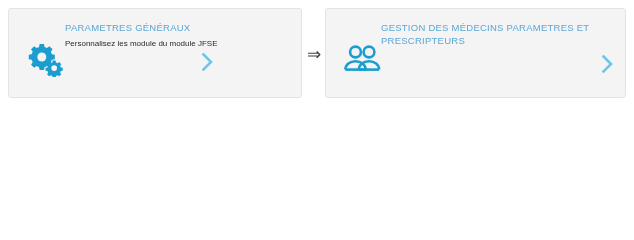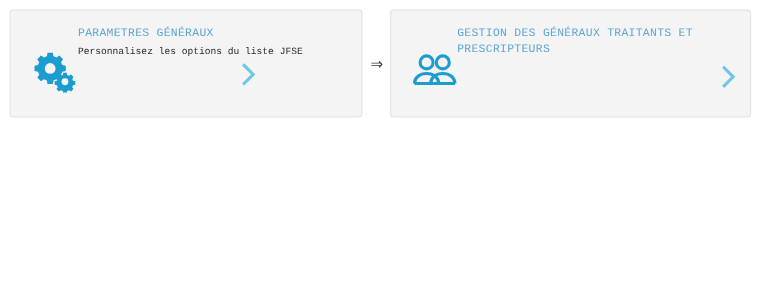--- a/index.html
+++ b/index.html
@@ -13,21 +13,20 @@
     font-family: "Liberation Sans", sans-serif;
     overflow: hidden;
   }
   #wizard-strip {
     position: relative;
     width: 634px;
     height: 107px;
     display: flex;
     align-items: flex-start;
     box-sizing: border-box;
-    font-family: Liberation Mono, monospace;
   }
 
   .step-card {
     position: absolute;
     top: 8px;
     height: 90px;
     background: #f4f4f4;
     border: 1px solid #e3e3e3;
     border-radius: 3px;
     box-sizing: border-box;
@@ -119,21 +118,21 @@
         </g>
         <g fill="#1b9dd0">
           <path d="M27.7 19.6h2.9l0.37 1.92 1.62 0.68 1.62-1.1 2.05 2.05-1.1 1.62 0.68 1.62 1.92 0.37v2.9l-1.92 0.37-0.68 1.62 1.1 1.62-2.05 2.05-1.62-1.1-1.62 0.68-0.37 1.92h-2.9l-0.37-1.92-1.62-0.68-1.62 1.1-2.05-2.05 1.1-1.62-0.68-1.62-1.92-0.37v-2.9l1.92-0.37 0.68-1.62-1.1-1.62 2.05-2.05 1.62 1.1 1.62-0.68z"></path>
           <circle cx="29.15" cy="27.1" r="2.85" fill="#f4f4f4"></circle>
         </g>
       </svg>
     </span>
 
     <div class="card-text">
       <div class="card-title">PARAMETRES GÉNÉRAUX</div>
-      <div class="card-subtitle">Personnalisez les options du liste JFSE</div>
+      <div class="card-subtitle">Personnalisez les module du module JFSE</div>
     </div>
 
     <span class="card-chevron">
       <svg width="13" height="20" viewBox="0 0 13 20" aria-hidden="true">
         <polyline points="2.5,2.5 10,10 2.5,17.5" fill="none" stroke="#6fc6e8" stroke-width="2.6" stroke-linecap="square" stroke-linejoin="miter"></polyline>
       </svg>
     </span>
   </div>
 
   <div id="step-connector-arrow">⇒</div>
@@ -147,21 +146,21 @@
           <circle cx="27.0" cy="9" r="5.4"></circle>
           <path d="M3.4 26.6c0-5.1 4.5-8.4 10.1-8.4s10.1 3.3 10.1 8.4" stroke-linecap="butt"></path>
           <path d="M16.9 26.6c0-5.1 4.5-8.4 10.1-8.4s10.1 3.3 10.1 8.4" stroke-linecap="butt"></path>
           <line x1="3.4" y1="26.6" x2="23.6" y2="26.6"></line>
           <line x1="16.9" y1="26.6" x2="37.1" y2="26.6"></line>
         </g>
       </svg>
     </span>
 
     <div class="card-text">
-      <div class="card-title">GESTION DES GÉNÉRAUX TRAITANTS ET PRESCRIPTEURS</div>
+      <div class="card-title">GESTION DES MÉDECINS PARAMETRES ET PRESCRIPTEURS</div>
     </div>
 
     <span class="card-chevron">
       <svg width="13" height="20" viewBox="0 0 13 20" aria-hidden="true">
         <polyline points="2.5,2.5 10,10 2.5,17.5" fill="none" stroke="#6fc6e8" stroke-width="2.6" stroke-linecap="square" stroke-linejoin="miter"></polyline>
       </svg>
     </span>
   </div>
 
 </div>

